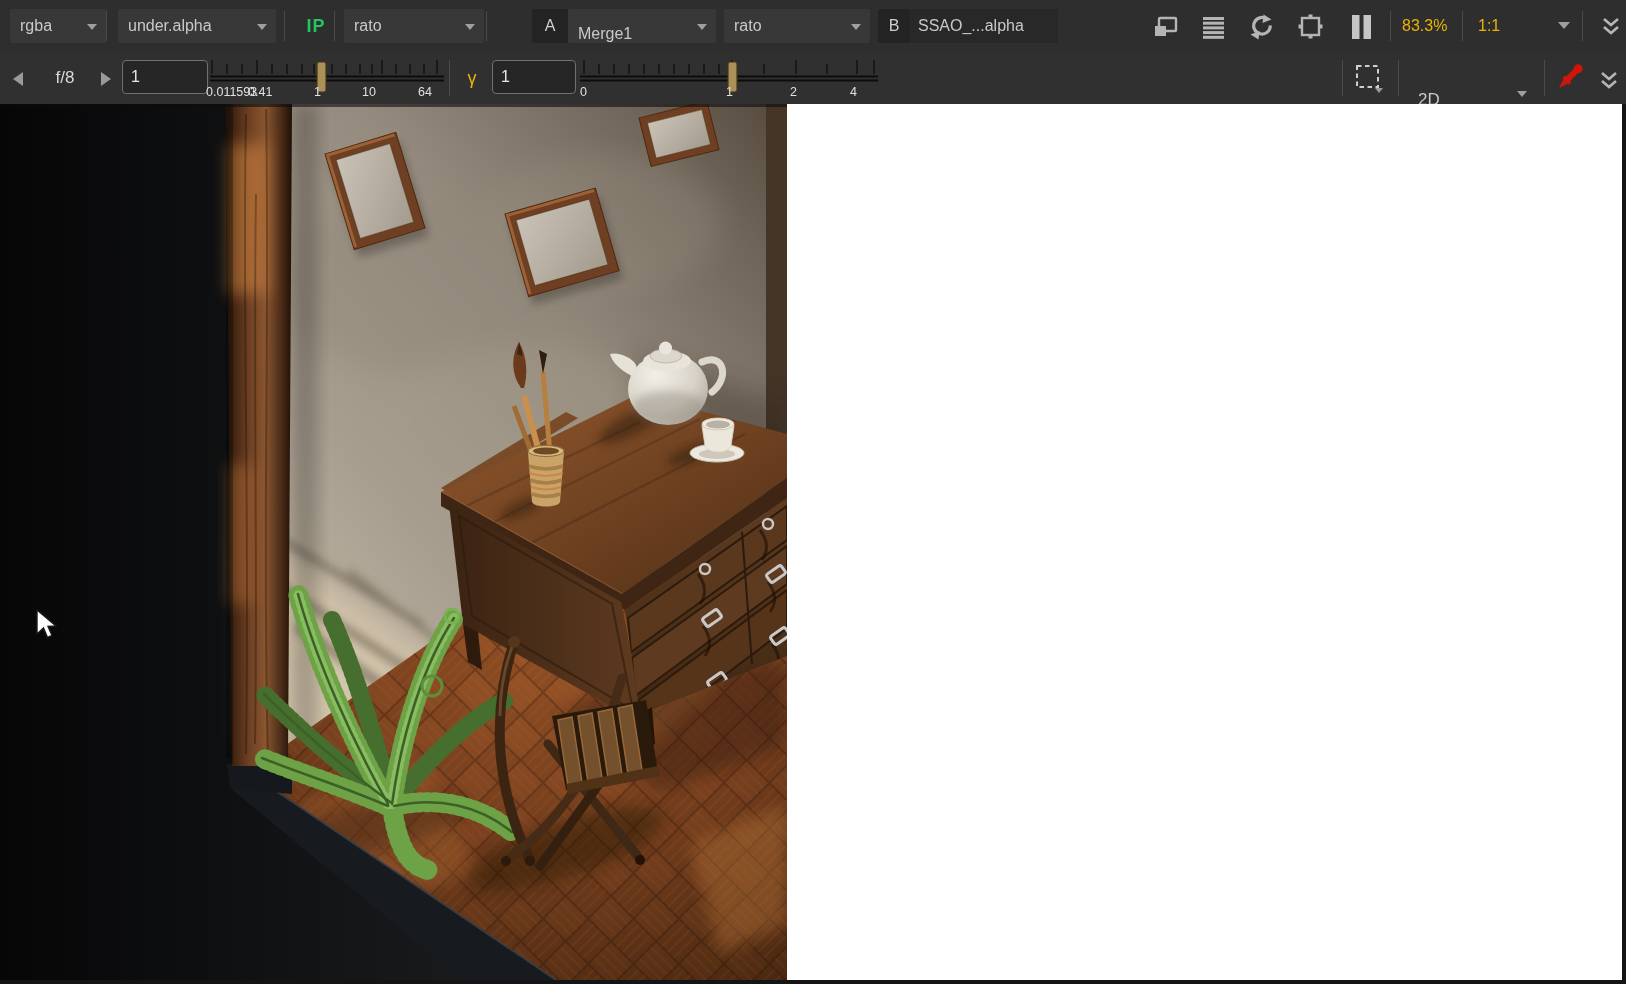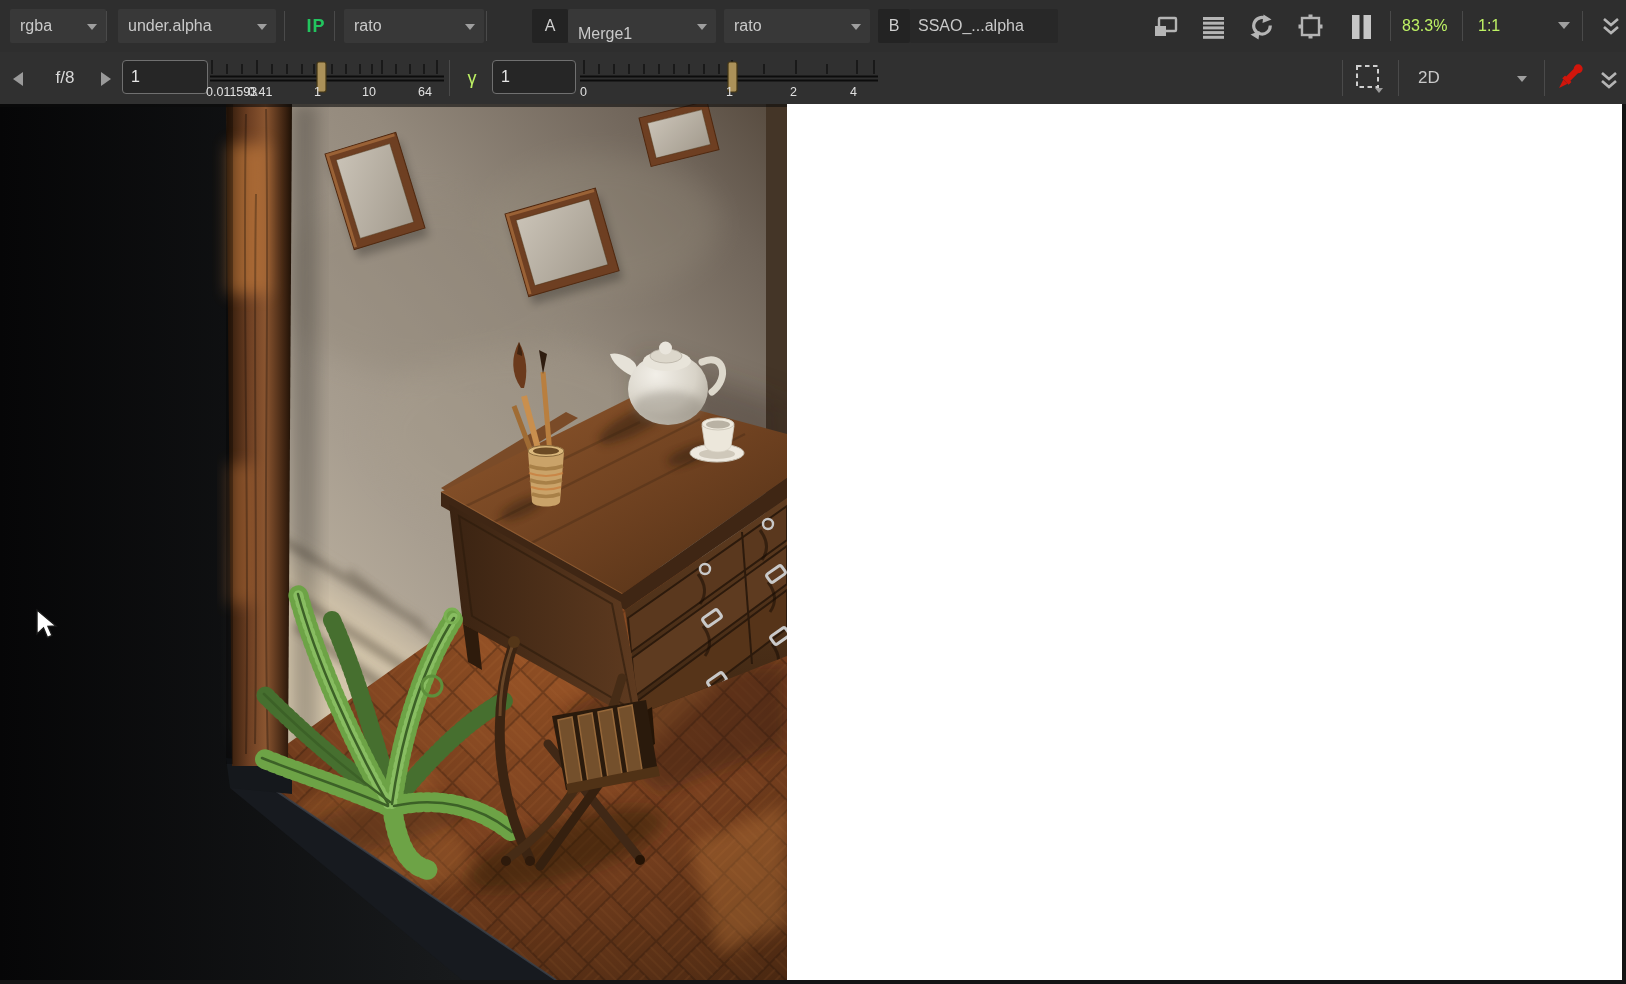--- a/index.html
+++ b/index.html
@@ -8,21 +8,21 @@
   #row1{top:0;border-bottom:1px solid #202020;}
   #row2{top:52px;border-bottom:2px solid #0e0e0e;background:#303030;}
   .sep{position:absolute;top:11px;width:1px;height:30px;background:#4a4a4a;}
   .sep2{position:absolute;top:8px;width:1px;height:36px;background:#4a4a4a;}
   .dd{position:absolute;top:9px;height:34px;background:#383838;border-radius:2px;display:flex;
       align-items:center;color:#c9c9c9;font-size:16px;padding-left:10px;box-sizing:border-box;cursor:default;}
   .dd .caret{position:absolute;right:9px;top:15px;width:0;height:0;border-left:5px solid transparent;
       border-right:5px solid transparent;border-top:6px solid #9f9f9f;}
   .letterbox{position:absolute;top:9px;height:34px;background:#232323;color:#cfcfcf;font-size:16px;
       display:flex;align-items:center;justify-content:center;border-radius:2px;}
-  .plainlab{position:absolute;color:#bef264;font-size:16px;top:0;height:52px;display:flex;align-items:center;}
+  .plainlab{position:absolute;color:#eab308;font-size:16px;top:0;height:52px;display:flex;align-items:center;}
   .iconbtn{position:absolute;top:12px;width:30px;height:30px;display:flex;align-items:center;justify-content:center;}
   .tri-left{width:0;height:0;border-top:7px solid transparent;border-bottom:7px solid transparent;border-right:10px solid #9a9a9a;}
   .tri-right{width:0;height:0;border-top:7px solid transparent;border-bottom:7px solid transparent;border-left:10px solid #9a9a9a;}
   .num-input{position:absolute;top:8px;height:34px;background:#262626;border:1px solid #707070;border-radius:4px;
       color:#e6e6e6;font-size:16px;display:flex;align-items:center;padding-left:8px;box-sizing:border-box;}
   .slider{position:absolute;top:0;height:52px;}
   .tick-lab{position:absolute;top:33px;font-size:12.5px;color:#e0e0e0;white-space:nowrap;}
   .viewer{position:absolute;top:104px;left:0;width:1626px;height:880px;background:#141414;}
   .white-canvas{position:absolute;left:787px;top:0;width:835px;height:876px;background:#ffffff;}
   #scene{position:absolute;left:0;top:0;}
@@ -200,21 +200,21 @@
   </div>
 
   <div class="sep2" style="left:1342px;"></div>
   <div class="iconbtn" style="left:1352px;top:10px;width:36px;height:34px;">
     <svg width="34" height="32">
       <rect x="4" y="3" width="21" height="21" fill="none" stroke="#cfcfcf" stroke-width="2" stroke-dasharray="4.5 3.5"></rect>
       <polygon points="22,25 30,25 26,30" fill="#9a9a9a"></polygon>
     </svg>
   </div>
   <div class="sep2" style="left:1398px;"></div>
-  <div class="dd" style="left:1408px;width:128px;top:9px;background:transparent;">
+  <div class="dd" style="left:1408px;width:128px;top:24px;background:transparent;align-items:flex-end;">
     <span style="font-size:17px;">2D</span>
     <span class="caret"></span>
   </div>
   <div class="sep2" style="left:1544px;"></div>
   <div class="iconbtn" style="left:1552px;top:12px;width:34px;">
     <svg width="32" height="30">
       <g transform="translate(28,2) rotate(135)" fill="#d1150b">
         <circle cx="4" cy="0" r="4.5"></circle>
         <rect x="4" y="-3" width="16" height="6" rx="2"></rect>
         <rect x="18" y="-4.5" width="4" height="9"></rect>

